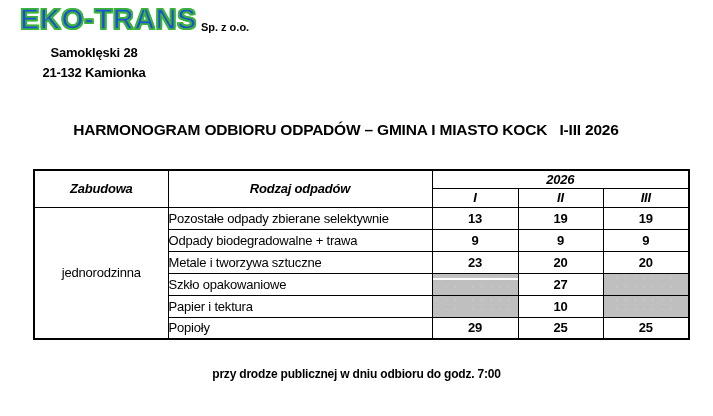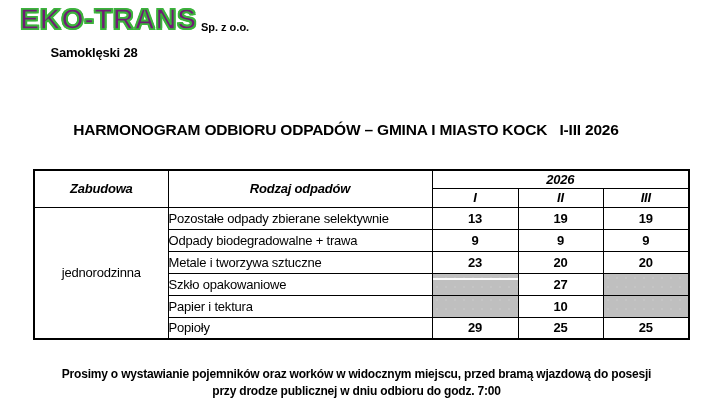--- a/index.html
+++ b/index.html
@@ -20,21 +20,21 @@
   .logo {
     position: absolute;
     left: 20px;
     top: 2px;
     white-space: nowrap;
   }
   .logo-text {
     font-weight: bold;
     font-size: 29px;
     line-height: 34px;
-    color: #701a75;
+    color: #1d4ed8;
     -webkit-text-stroke: 1.7px #3cb43c;
     text-shadow:
       1px 1px 0 #3cb43c, -1px -1px 0 #3cb43c,
       1px -1px 0 #3cb43c, -1px 1px 0 #3cb43c;
     letter-spacing: 0.5px;
   }
   .logo-text::first-letter {
     font-size: 37px;
   }
   .logo-suffix {
@@ -147,20 +147,21 @@
 </style>
 </head>
 <body>
 
 <div class="logo">
   <span class="logo-text">EKO-TRANS</span><span class="logo-suffix">Sp. z o.o.</span>
 </div>
 
 <div class="address">
   <div>Samoklęski 28</div>
+  <div>21-132 Kamionka</div>
 </div>
 
 <div class="doc-title">HARMONOGRAM ODBIORU ODPADÓW – GMINA I MIASTO KOCK   I-III 2026</div>
 
 <table class="schedule">
   <colgroup>
     <col style="width:134px">
     <col style="width:264px">
     <col style="width:86px">
     <col style="width:85px">
@@ -212,15 +213,14 @@
     <tr class="row-body">
       <td class="cell-label">Popioły</td>
       <td class="cell-num">29</td>
       <td class="cell-num">25</td>
       <td class="cell-num">25</td>
     </tr>
   </tbody>
 </table>
 
 <div class="footer-note">
-  <div>Prosimy o wystawianie pojemników oraz worków w widocznym miejscu, przed bramą wjazdową do posesji</div>
   <div>przy drodze publicznej w dniu odbioru do godz. 7:00</div>
 </div>
 
 </body></html>

